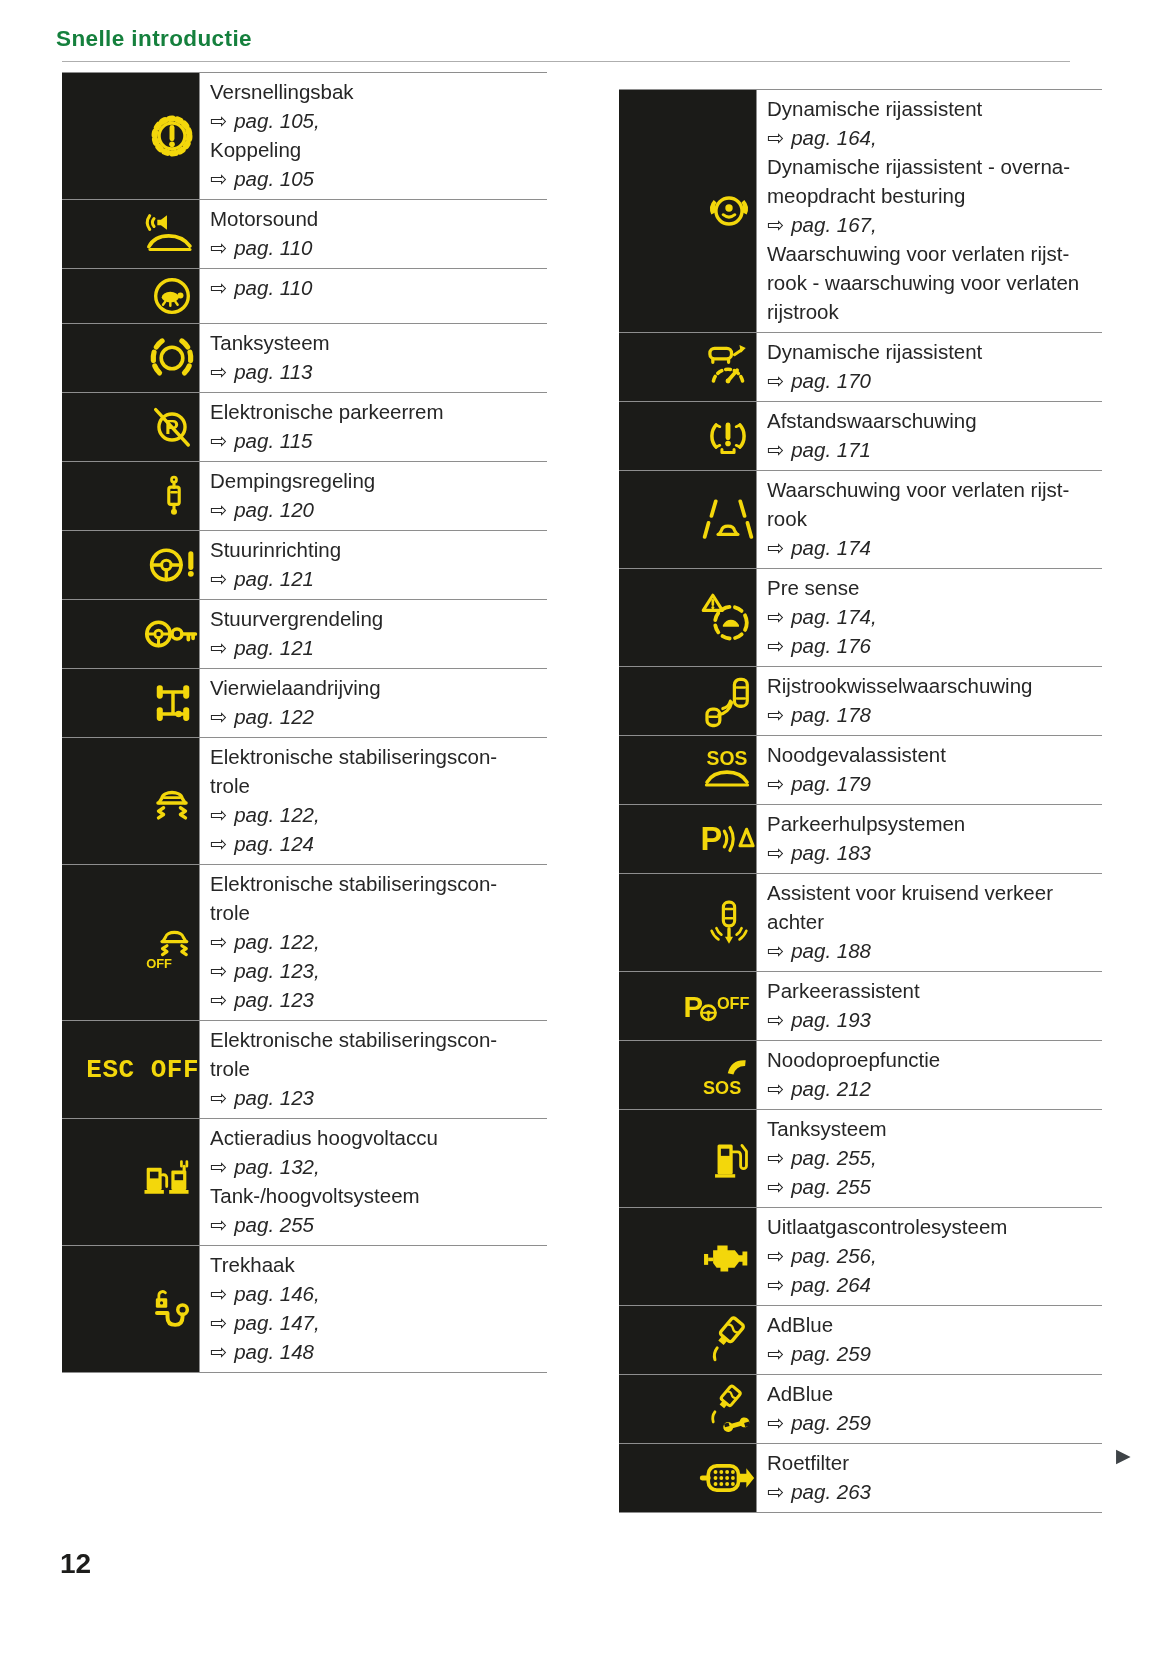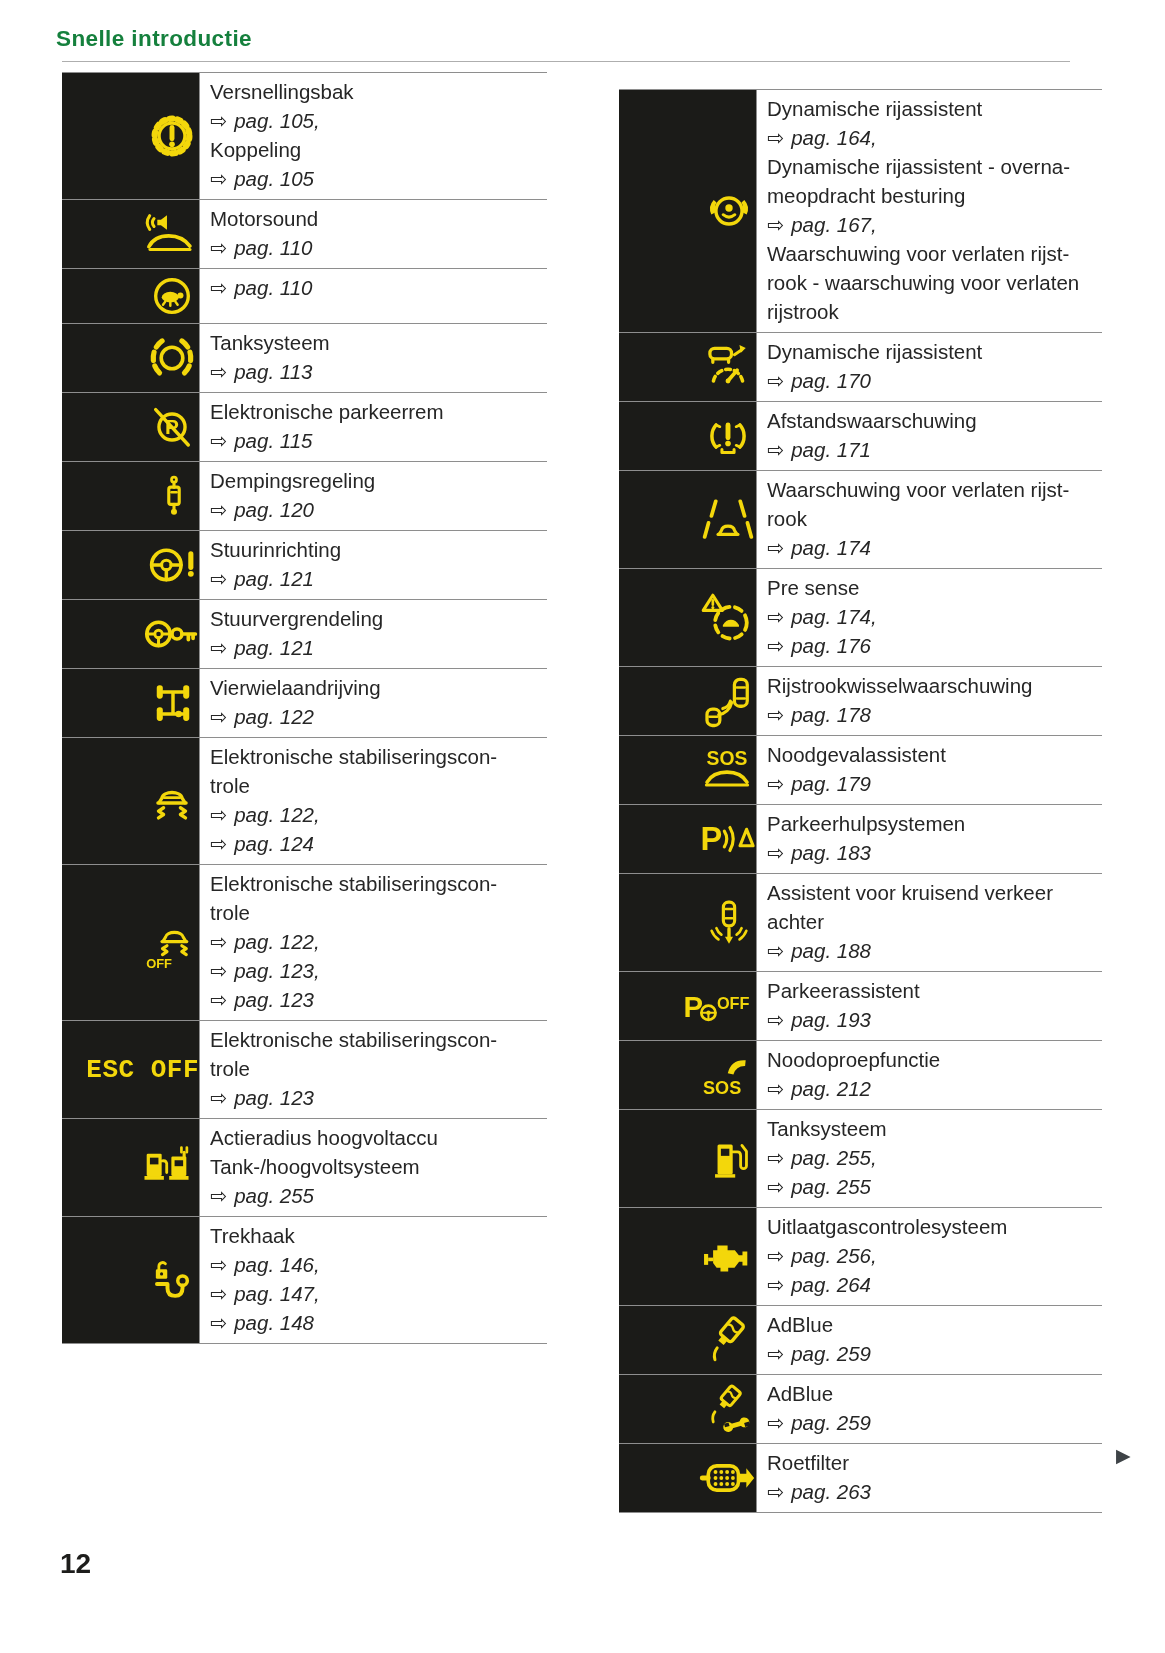--- a/index.html
+++ b/index.html
@@ -249,20 +249,21 @@
             <rect class="f" x="26.6" y="15" width="11.6" height="15.2" rx="1"></rect>
             <rect class="k" x="29.1" y="18" width="6.6" height="4.6"></rect>
             <rect class="f" x="24.9" y="30.2" width="15" height="2.9"></rect>
             <path class="s" stroke-width="2.4" d="M36.5 15 V11.8"></path>
             <path class="s" stroke-width="2.1" d="M34.4 8.2 V11.8 M38.6 8.2 V11.8"></path>
           </svg>
         </span>
       </div>
       <div class="text-cell">
         <div class="name">Actieradius hoogvoltaccu</div>
+        <div class="ref"><span class="arrow">⇨</span><i>pag. 132,</i></div>
         <div class="name">Tank-/hoogvoltsysteem</div>
         <div class="ref"><span class="arrow">⇨</span><i>pag. 255</i></div>
       </div>
     </div>
     <div class="row">
       <div class="icon-cell">
         <span>
           <svg class="ic" width="56" height="56" viewBox="0 0 48 48">
             <rect class="f" x="11" y="14.8" width="9.8" height="8.2" rx="1.2"></rect>
             <path class="s" stroke-width="2.4" d="M13.6 14.8 V12.2 A3.3 3.3 0 0 1 19.2 10"></path>

